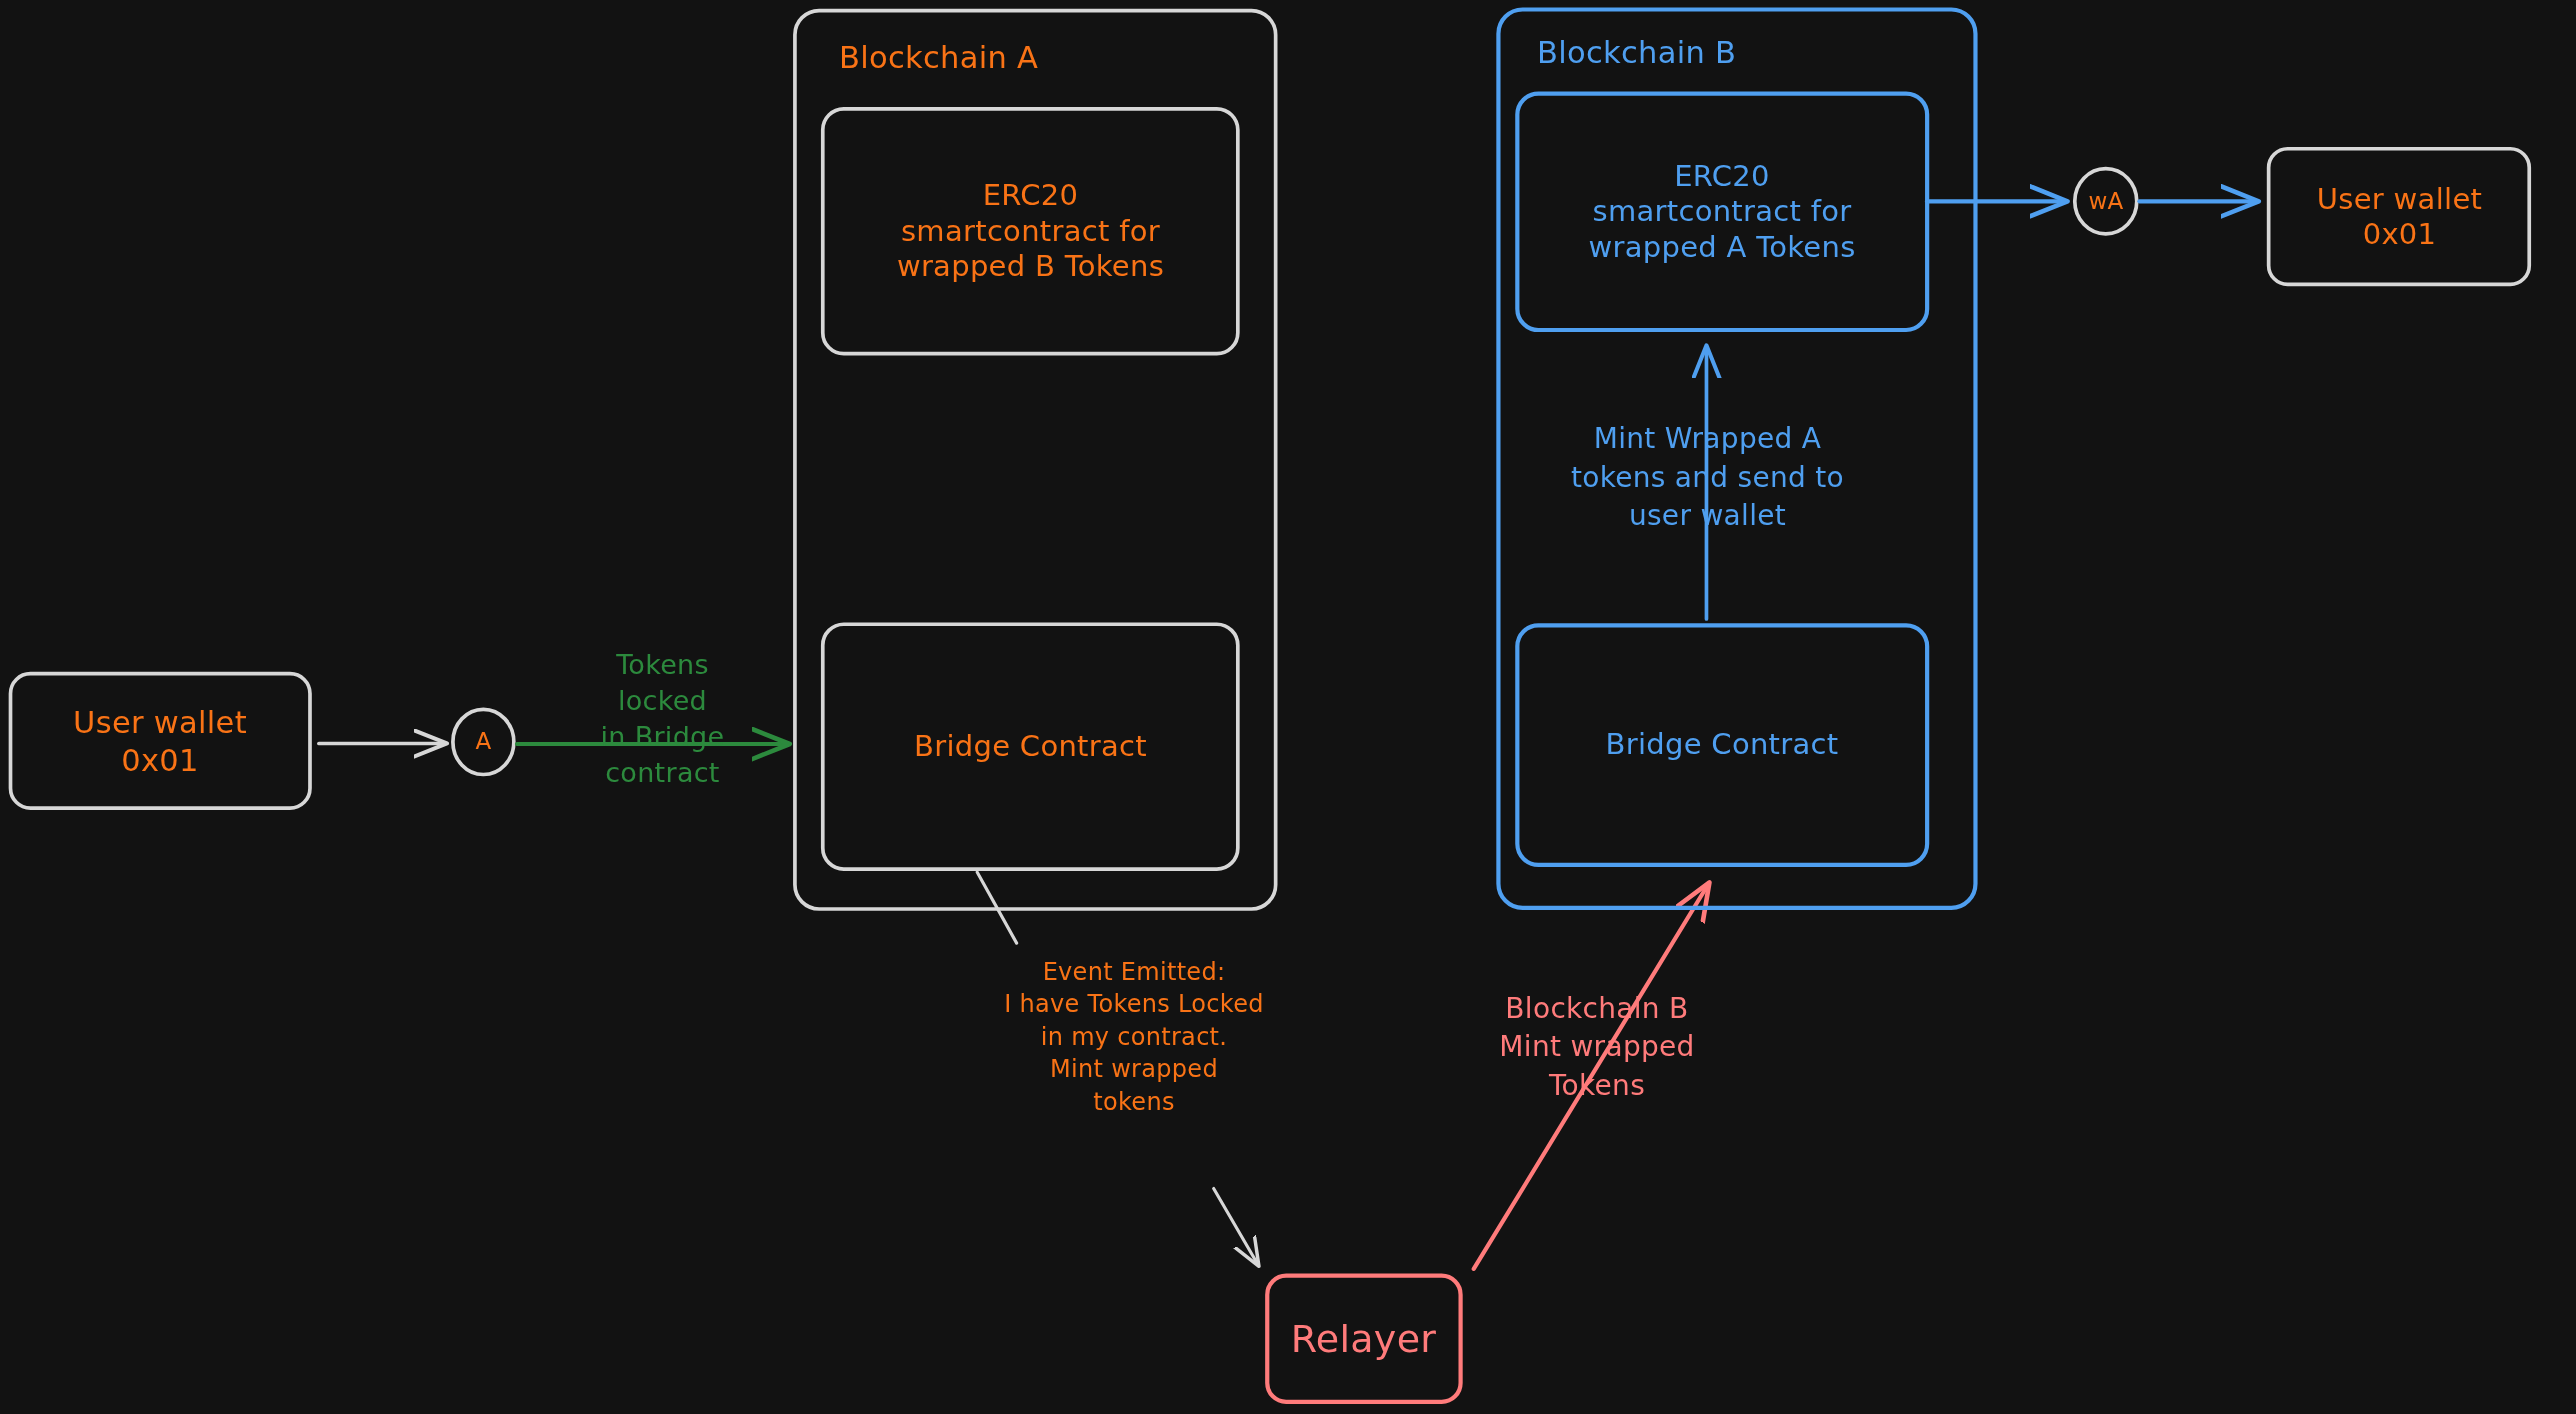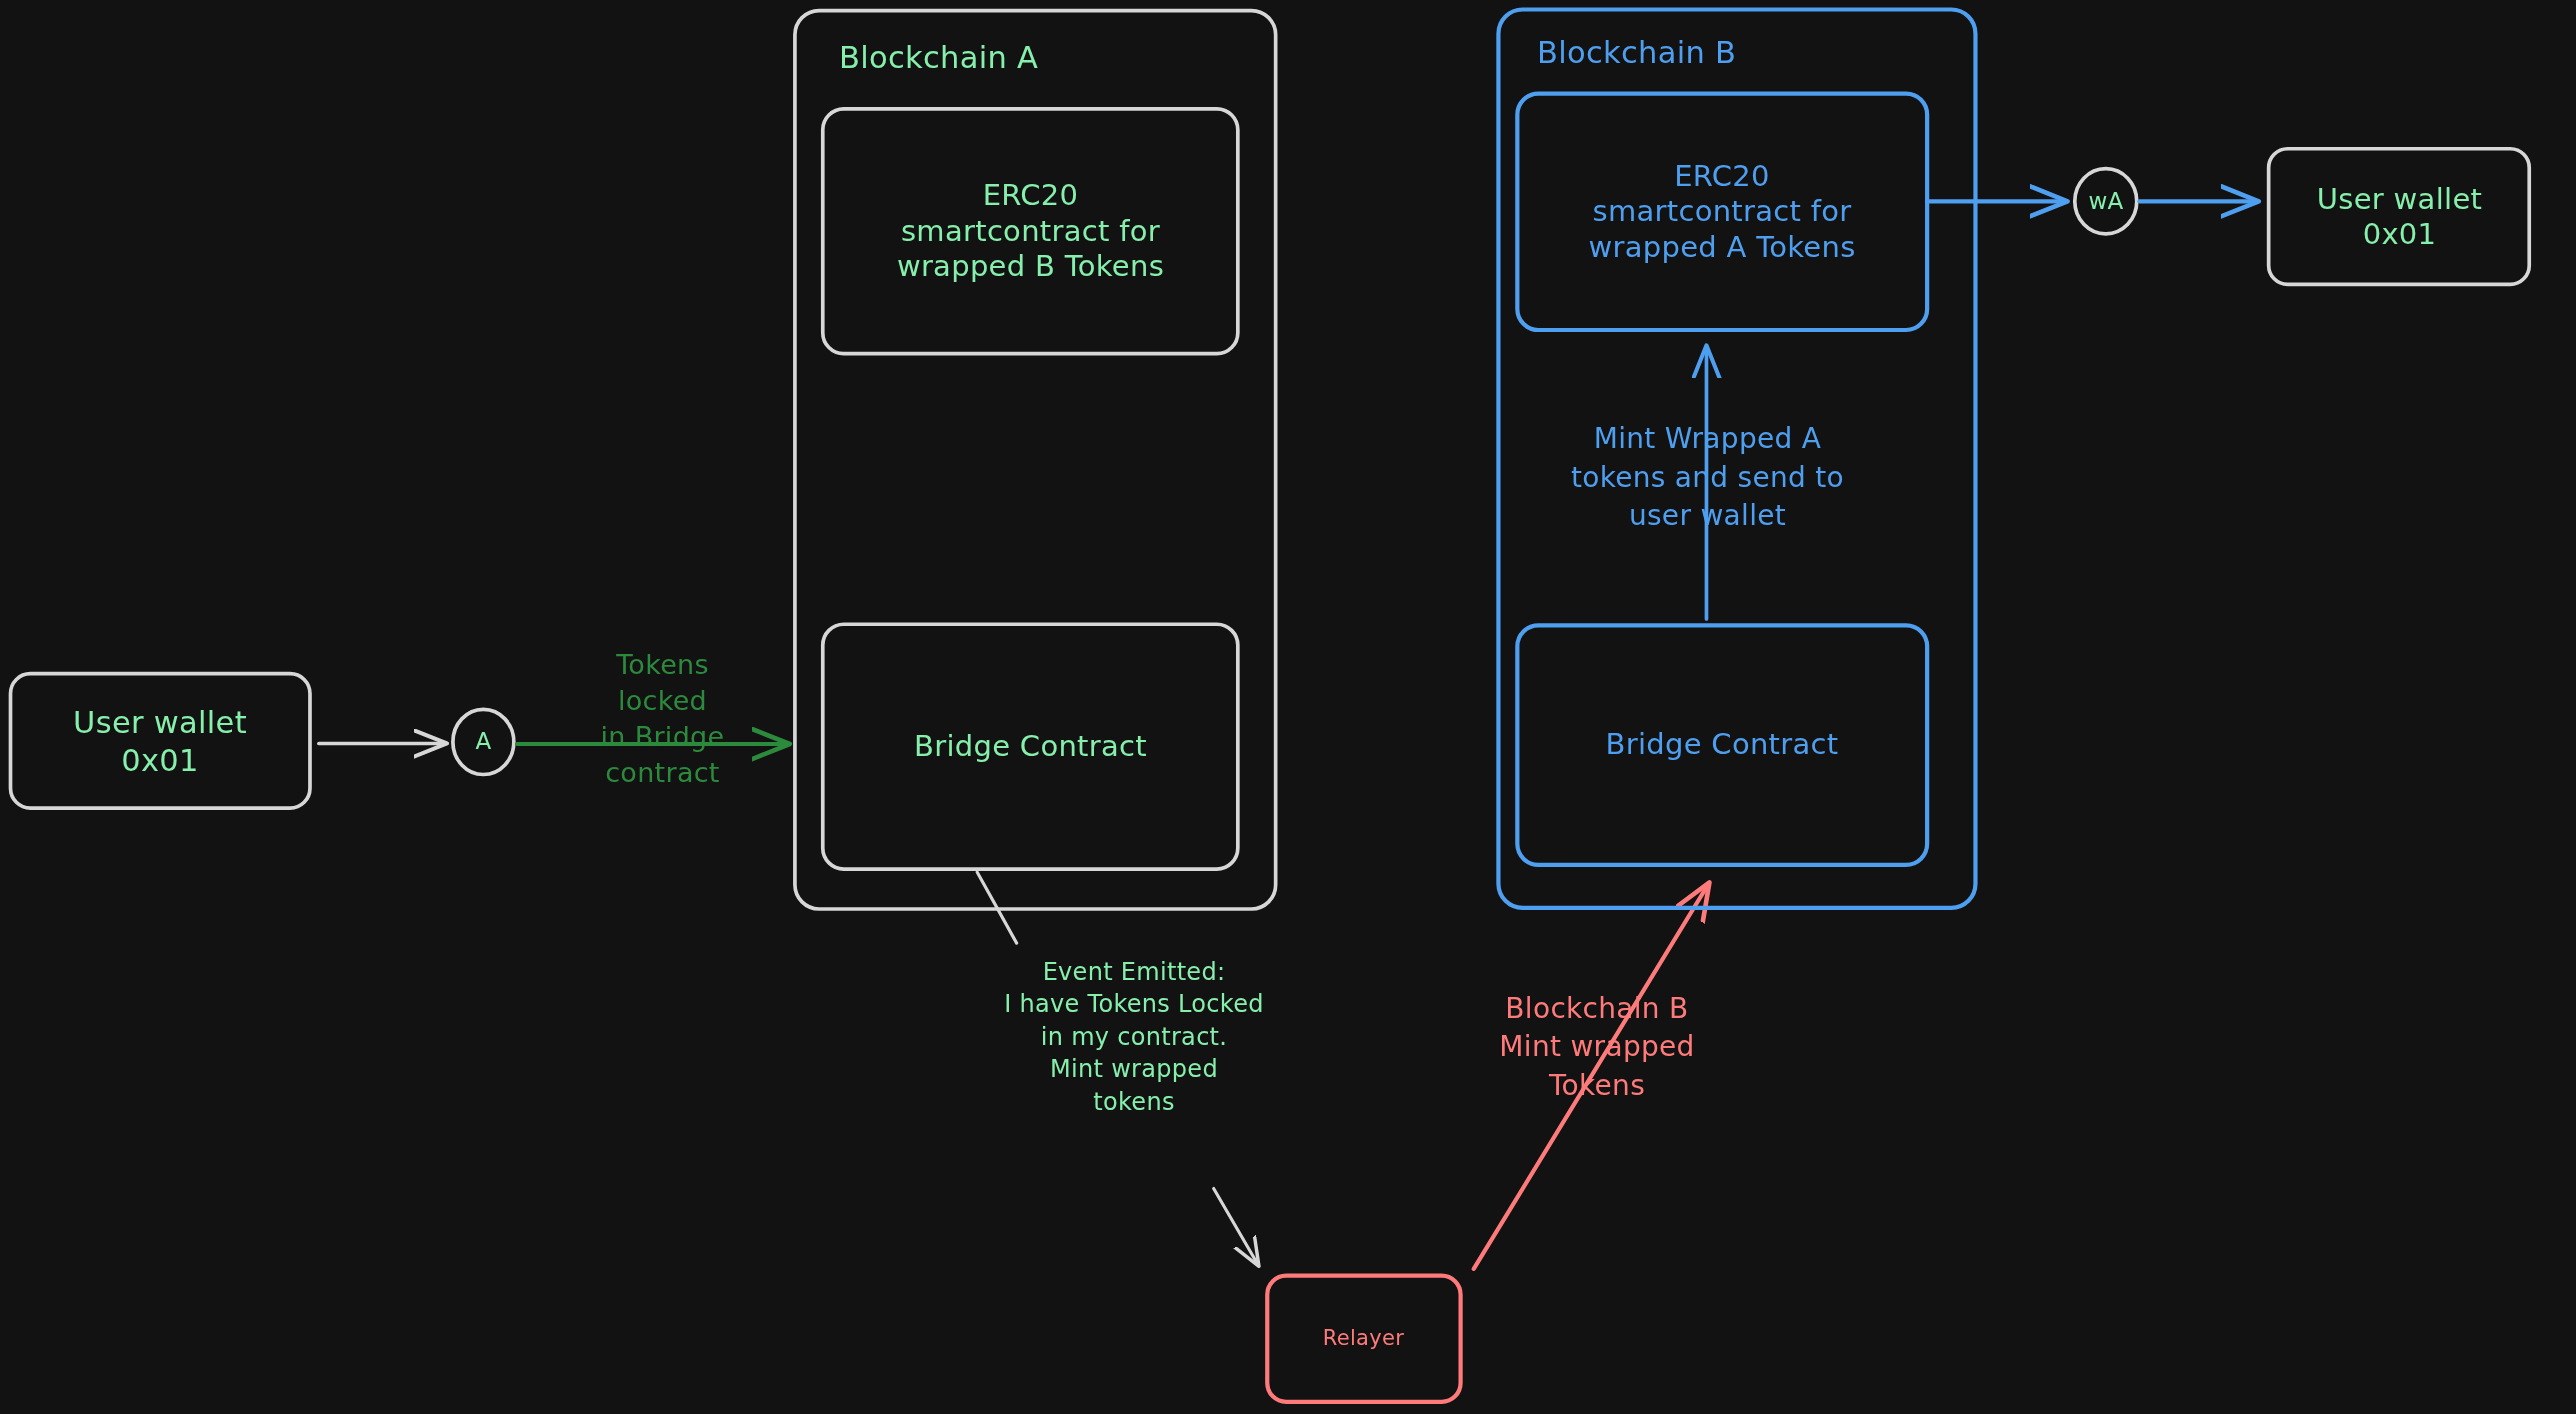--- a/index.html
+++ b/index.html
@@ -9,21 +9,21 @@
     background:#121212;
     overflow:hidden;
     font-family:"DejaVu Sans", sans-serif;
   }
   svg#layer{position:absolute;left:0;top:0;width:2576px;height:1415px;}
 
   .node{position:absolute;display:flex;align-items:center;justify-content:center;text-align:center;box-sizing:border-box;}
   .node .txt{white-space:pre-line;line-height:1.22;}
 
   
-  .c-white{color:#86efac;}
+  .c-white{color:#f97316;}
   .c-blue{color:#4f9ff0;}
   .c-green{color:#2c8a3d;}
   .c-red{color:#ff7b7b;}
 
   .label{position:absolute;text-align:center;white-space:pre-line;line-height:1.3;}
 
   .t-hand{font-family:"DejaVu Sans", sans-serif;font-weight:400;letter-spacing:0.3px;}
 </style>
 </head>
 <body>
@@ -130,21 +130,21 @@
 user wallet</div>
 
   <div class="node c-blue t-hand" style="left:1517px;top:625px;width:410px;height:240px;font-size:29px;">
     <span class="txt">Bridge Contract</span>
   </div>
 
   <div class="label c-red t-hand" style="left:1450px;top:990px;width:294px;font-size:28px;line-height:1.37;">Blockchain B
 Mint wrapped
 Tokens</div>
 
-  <div class="node c-red t-hand" style="left:1267px;top:1276px;width:193px;height:126px;font-size:21px;">
+  <div class="node c-red t-hand" style="left:1267px;top:1276px;width:193px;height:126px;font-size:38px;">
     <span class="txt">Relayer</span>
   </div>
 
   <div class="node c-white t-hand" style="left:2075px;top:169px;width:62px;height:65px;font-size:23px;justify-content:center;">
     <span class="txt">wA</span>
   </div>
 
   <div class="node c-white t-hand" style="left:2269px;top:149px;width:261px;height:136px;font-size:29px;">
     <span class="txt">User wallet
 0x01</span>

